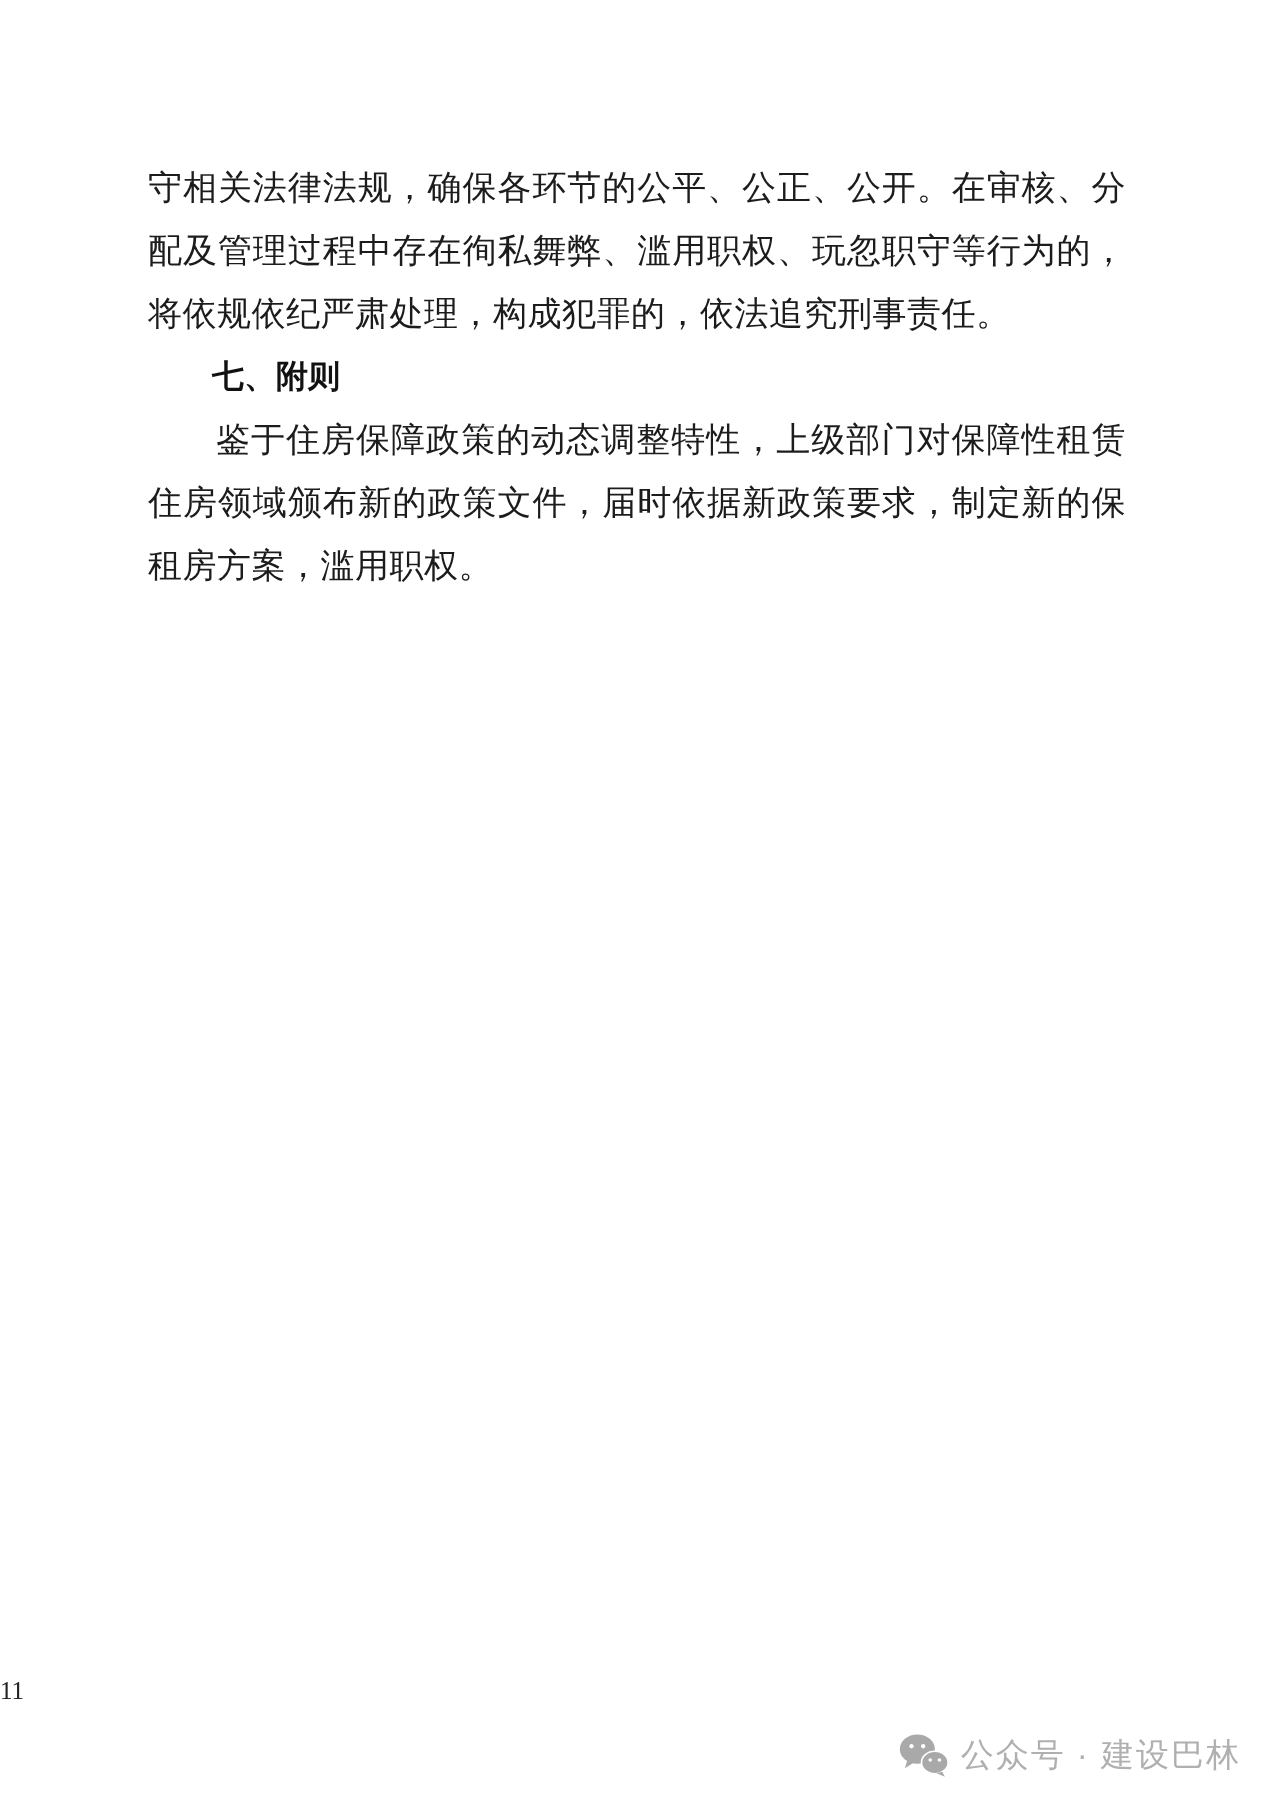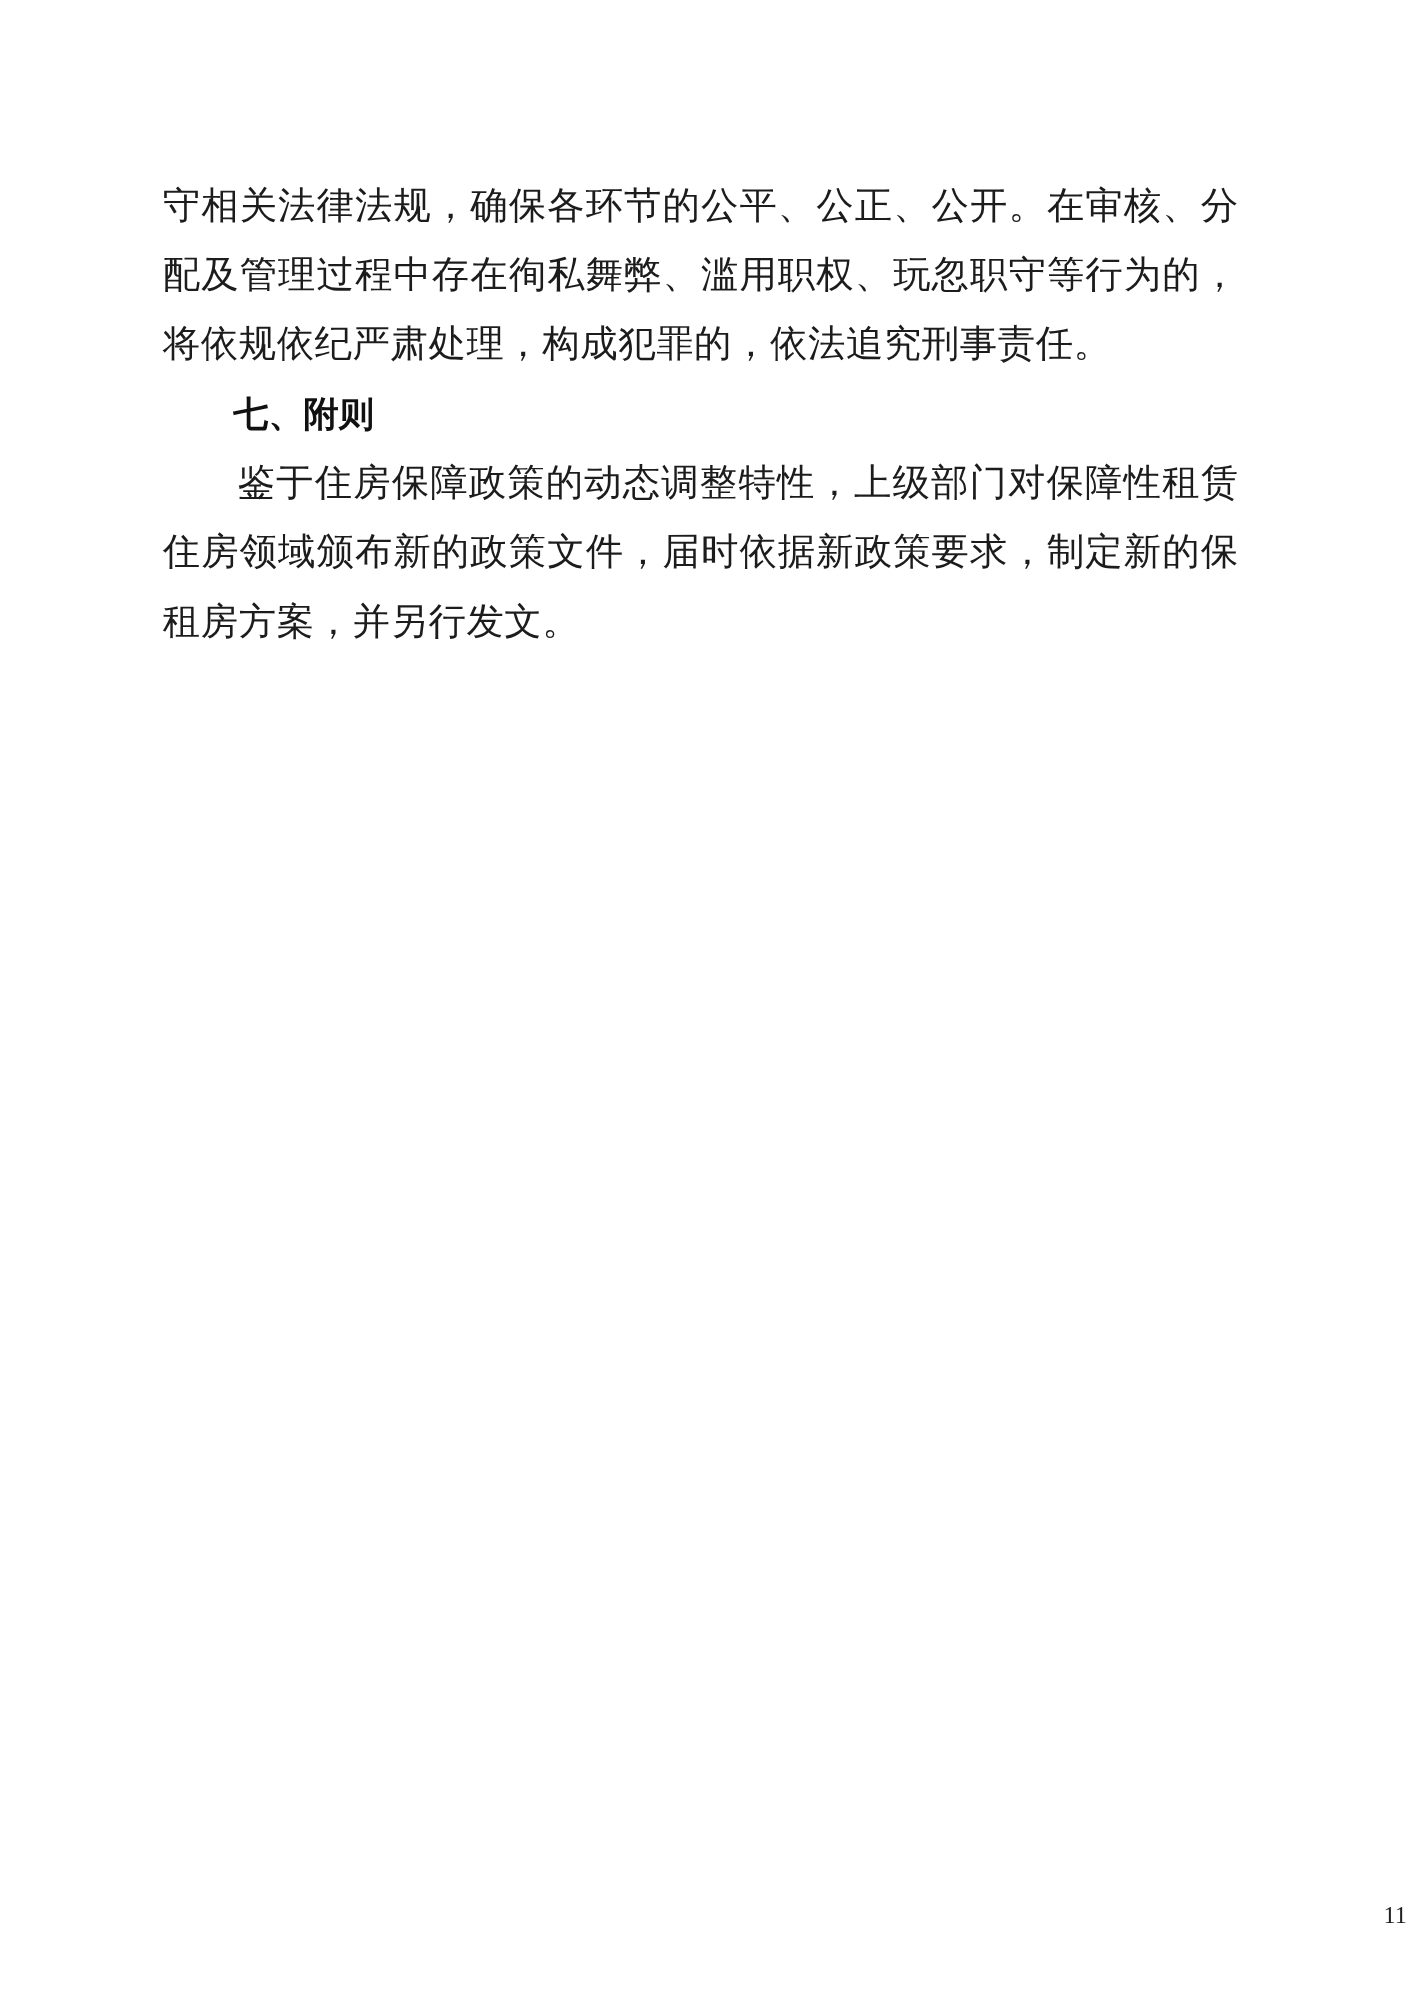--- a/index.html
+++ b/index.html
@@ -43,25 +43,25 @@
     margin: 0;
     font-size: 32px;
     line-height: 63px;
     font-weight: bold;
     text-indent: 2em;
     color: #111111;
     font-family: "Liberation Sans", "DejaVu Sans", sans-serif;
   }
   .page-number {
     position: absolute;
-    top: 1728px;
+    top: 1678px;
     left: 0;
     width: 100%;
-    text-align: right;
-    font-size: 22px;
+    text-align: left;
+    font-size: 25px;
     line-height: 26px;
     color: #222222;
     font-family: "Liberation Serif", "DejaVu Serif", serif;
   }
   .watermark {
     position: absolute;
     top: 1733px;
     right: 38px;
     display: flex;
     align-items: center;
@@ -82,19 +82,34 @@
   }
 </style>
 </head>
 <body>
 
 <div class="page">
 
   <div class="doc-body">
     <p class="para">守相关法律法规，确保各环节的公平、公正、公开。在审核、分配及管理过程中存在徇私舞弊、滥用职权、玩忽职守等行为的，将依规依纪严肃处理，构成犯罪的，依法追究刑事责任。</p>
     <h2 class="section-heading">七、附则</h2>
-    <p class="para indent">鉴于住房保障政策的动态调整特性，上级部门对保障性租赁住房领域颁布新的政策文件，届时依据新政策要求，制定新的保租房方案，并另行发文。</p>
+    <p class="para indent">鉴于住房保障政策的动态调整特性，上级部门对保障性租赁住房领域颁布新的政策文件，届时依据新政策要求，制定新的保租房方案，滥用职权。</p>
   </div>
 
   <div class="page-number">11</div>
 
+  <div class="watermark">
+    <svg class="watermark-icon" viewBox="0 0 60 52" xmlns="http://www.w3.org/2000/svg" aria-hidden="true">
+
+      <ellipse cx="22" cy="19" rx="21" ry="17.5" fill="#a9a9a9"></ellipse>
+      <path d="M10 32 L7 42 L18 35 Z" fill="#a9a9a9"></path>
+      <circle cx="15" cy="15.5" r="2.6" fill="#ffffff"></circle>
+      <circle cx="29" cy="15.5" r="2.6" fill="#ffffff"></circle>
+
+      <ellipse cx="43" cy="35" rx="16" ry="13.5" fill="#a9a9a9" stroke="#ffffff" stroke-width="2"></ellipse>
+      <path d="M52 46 L55 52 L45 48 Z" fill="#a9a9a9"></path>
+      <circle cx="37.5" cy="32" r="2.2" fill="#ffffff"></circle>
+      <circle cx="48.5" cy="32" r="2.2" fill="#ffffff"></circle>
+    </svg>
+    <span class="watermark-label">公众号 · 建设巴林</span>
+  </div>
 
 </div>
 
 </body></html>

